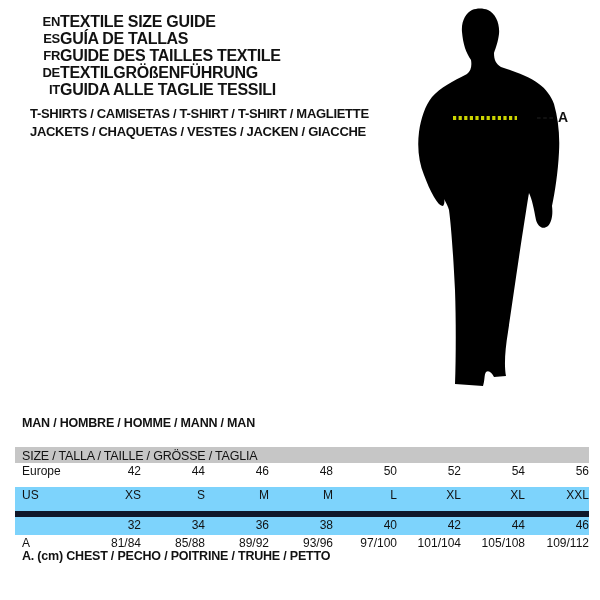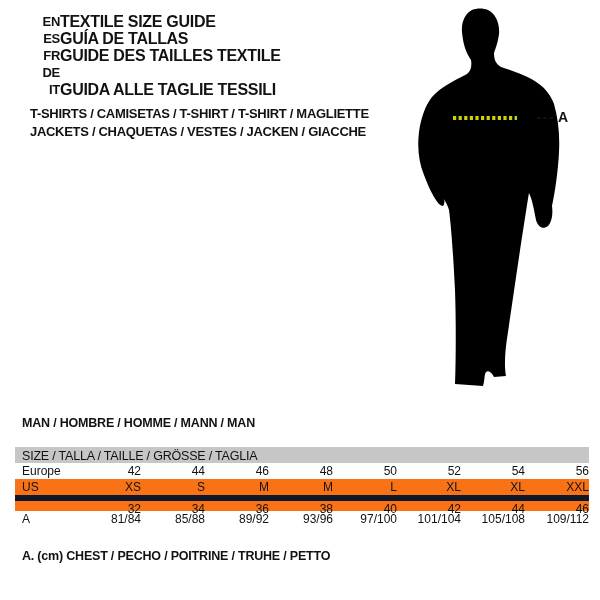--- a/index.html
+++ b/index.html
@@ -43,24 +43,24 @@
   }
 
   
   .size-table { position:absolute; left:15px; top:447px; width:574px; }
   .thead {
     height:16px; line-height:18px; background:#c6c6c6;
     font-size:12.5px; padding-left:7px; letter-spacing:-0.2px;
   }
   .trow {
     display:grid; grid-template-columns:62px repeat(8, 1fr);
-    height:16px; line-height:16px; font-size:12px;
+    height:24px; line-height:16px; font-size:12px;
   }
   .trow.tall { height:17px; line-height:17px; }
-  .trow.shaded { background:#f97316; }
+  .trow.shaded { background:#7dd3fc; }
   .trow.shaded + .trow.shaded { border-top:6px solid #0f172a; }
   .tlabel { padding-left:7px; text-align:left; }
   .tcell { text-align:right; }
 
   
   .footnote {
     position:absolute; left:22px; top:549px;
     font-size:12.5px; font-weight:700; letter-spacing:-0.2px; white-space:nowrap;
   }
 </style>
@@ -75,20 +75,21 @@
   <div class="lang-row">
     <span class="lang-code">ES</span>
     <span class="lang-label">GUÍA DE TALLAS</span>
   </div>
   <div class="lang-row">
     <span class="lang-code">FR</span>
     <span class="lang-label">GUIDE DES TAILLES TEXTILE</span>
   </div>
   <div class="lang-row">
     <span class="lang-code">DE</span>
+    <span class="lang-label">TEXTILGRÖßENFÜHRUNG</span>
   </div>
   <div class="lang-row">
     <span class="lang-code">IT</span>
     <span class="lang-label">GUIDA ALLE TAGLIE TESSILI</span>
   </div>
 </div>
 
 <div class="cats">
   <div class="cat-line">T-SHIRTS / CAMISETAS / T-SHIRT / T-SHIRT / MAGLIETTE</div>
   <div class="cat-line">JACKETS / CHAQUETAS / VESTES / JACKEN / GIACCHE</div>

